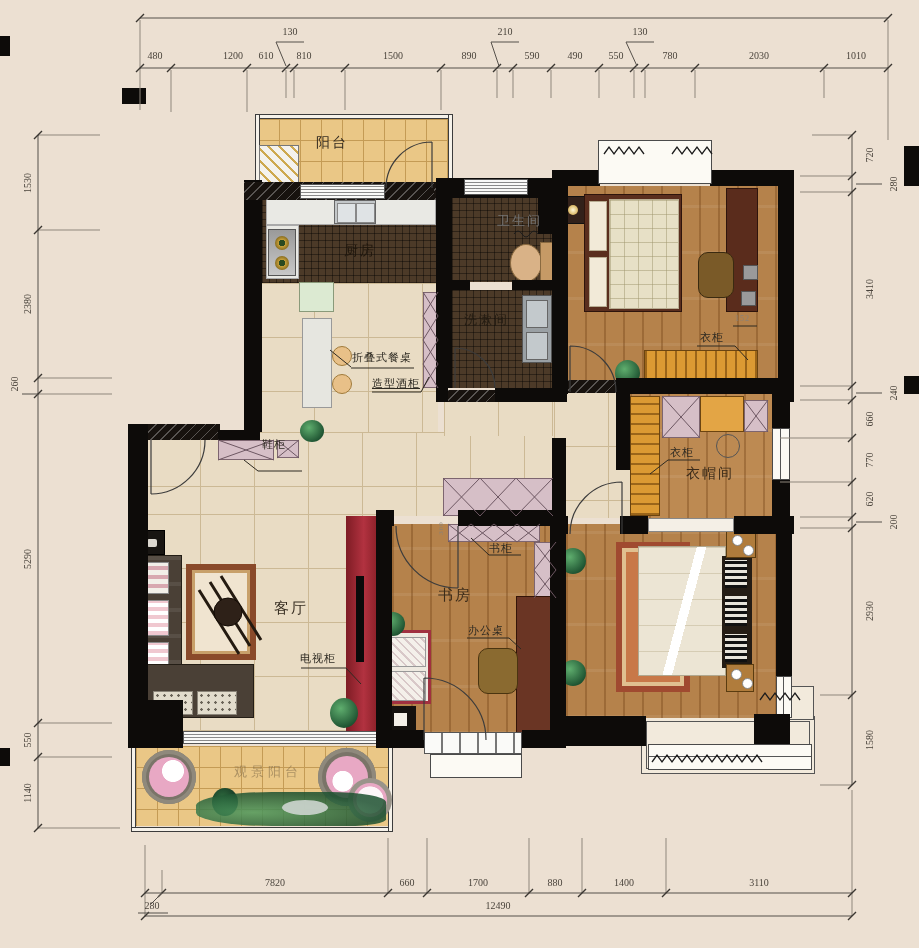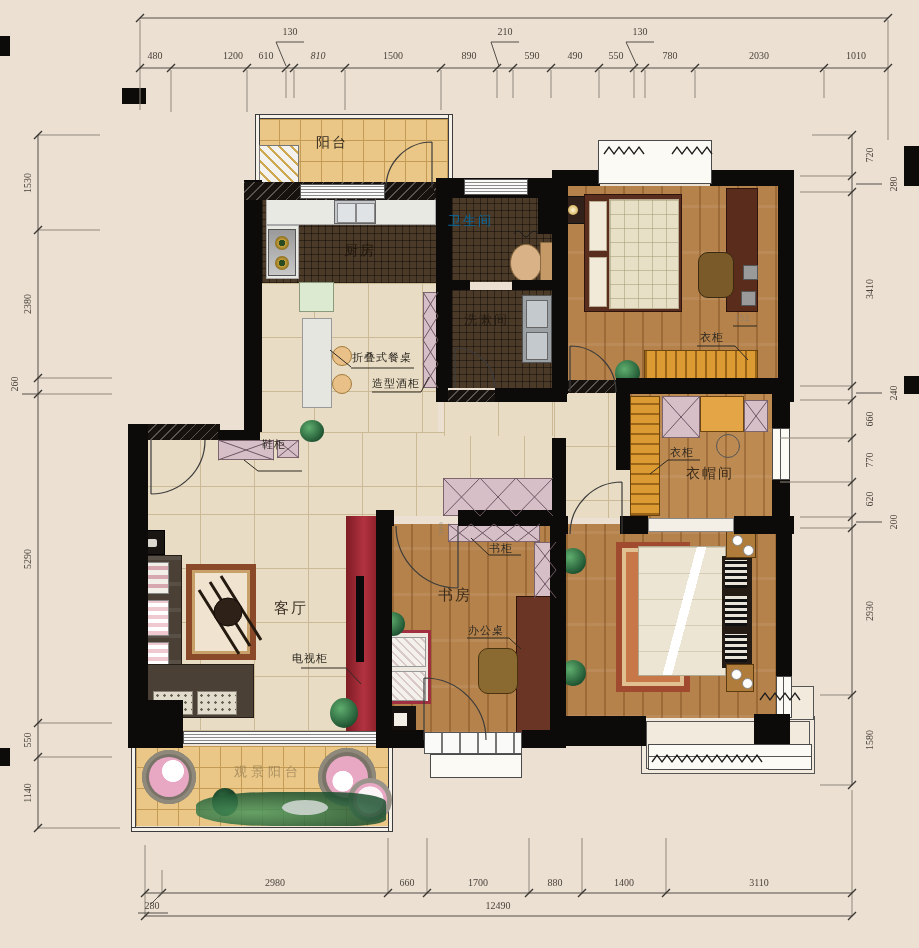--- a/index.html
+++ b/index.html
@@ -301,21 +301,21 @@
     <g stroke="#241a10" stroke-width="3" fill="none">
       <path d="M210,582L250,646 M221,576L261,640 M199,590L239,654"></path>
     </g>
     <circle cx="228" cy="612" r="14" fill="#2e2118" stroke="#120a04"></circle>
   </svg>
 
   <div class="dimh" style="left:155px;top:50px;">480</div>
   <div class="dimh" style="left:209px;top:50px;margin-left:24px;">1200</div>
   <div class="dimh" style="left:266px;top:50px;">610</div>
   <div class="dimh" style="left:290px;top:26px;">130</div>
-  <div class="dimh" style="left:318px;top:50px;font-style:italic;">810</div>
+  <div class="dimh" style="left:304px;top:50px;">810</div>
   <div class="dimh" style="left:393px;top:50px;">1500</div>
   <div class="dimh" style="left:469px;top:50px;">890</div>
   <div class="dimh" style="left:505px;top:26px;">210</div>
   <div class="dimh" style="left:532px;top:50px;">590</div>
   <div class="dimh" style="left:575px;top:50px;">490</div>
   <div class="dimh" style="left:616px;top:50px;">550</div>
   <div class="dimh" style="left:640px;top:26px;">130</div>
   <div class="dimh" style="left:670px;top:50px;">780</div>
   <div class="dimh" style="left:759px;top:50px;">2030</div>
   <div class="dimh" style="left:856px;top:50px;">1010</div>
@@ -332,41 +332,41 @@
   <div class="dimv" style="left:869px;top:289px;">3410</div>
   <div class="dimv" style="left:893px;top:393px;">240</div>
   <div class="dimv" style="left:869px;top:419px;">660</div>
   <div class="dimv" style="left:869px;top:460px;">770</div>
   <div class="dimv" style="left:869px;top:499px;">620</div>
   <div class="dimv" style="left:893px;top:522px;">200</div>
   <div class="dimv" style="left:869px;top:611px;">2930</div>
   <div class="dimv" style="left:869px;top:740px;">1580</div>
 
   <div class="dimh" style="left:152px;top:900px;">280</div>
-  <div class="dimh" style="left:275px;top:877px;">2980</div>
+  <div class="dimh" style="left:275px;top:877px;">7820</div>
   <div class="dimh" style="left:407px;top:877px;">660</div>
   <div class="dimh" style="left:478px;top:877px;">1700</div>
   <div class="dimh" style="left:555px;top:877px;">880</div>
   <div class="dimh" style="left:624px;top:877px;">1400</div>
   <div class="dimh" style="left:759px;top:877px;">3110</div>
   <div class="dimh" style="left:498px;top:900px;">12490</div>
 
   <div class="rlabel" style="left:316px;top:134px;">阳台</div>
   <div class="rlabel" style="left:344px;top:242px;color:#1f160c;">厨房</div>
-  <div class="rlabel" style="left:448px;top:212px;font-size:13px;color:#0369a1;">卫生间</div>
+  <div class="rlabel" style="left:497px;top:212px;font-size:13px;color:#737373;">卫生间</div>
   <div class="rlabel" style="left:464px;top:311px;font-size:13px;color:#241c12;">洗漱间</div>
   <div class="rlabel" style="left:274px;top:599px;font-size:15px;">客厅</div>
   <div class="rlabel" style="left:438px;top:586px;font-size:15px;color:#3c2c1a;">书房</div>
   <div class="rlabel" style="left:686px;top:465px;color:#3c2c1a;">衣帽间</div>
   <div class="rlabel" style="left:234px;top:763px;font-size:13px;color:rgba(120,100,70,.55);letter-spacing:4px;">观景阳台</div>
 
   <div class="flabel" style="left:262px;top:437px;">鞋柜</div>
   <div class="flabel" style="left:352px;top:350px;">折叠式餐桌</div>
-  <div class="flabel" style="left:372px;top:376px;">造型酒柜</div>
-  <div class="flabel" style="left:292px;top:651px;">电视柜</div>
+  <div class="flabel" style="left:372px;top:376px;text-decoration:underline;">造型酒柜</div>
+  <div class="flabel" style="left:300px;top:651px;">电视柜</div>
   <div class="flabel" style="left:489px;top:541px;">书柜</div>
   <div class="flabel" style="left:468px;top:623px;">办公桌</div>
   <div class="flabel" style="left:700px;top:330px;">衣柜</div>
   <div class="flabel" style="left:670px;top:445px;">衣柜</div>
   <div class="flabel" style="left:735px;top:314px;font-size:8px;color:#8a8178;">152</div>
   <div class="flabel" style="left:434px;top:524px;font-size:7px;color:#8a8178;transform:rotate(-90deg);">300</div>
 
 </div>
 
 </body></html>

